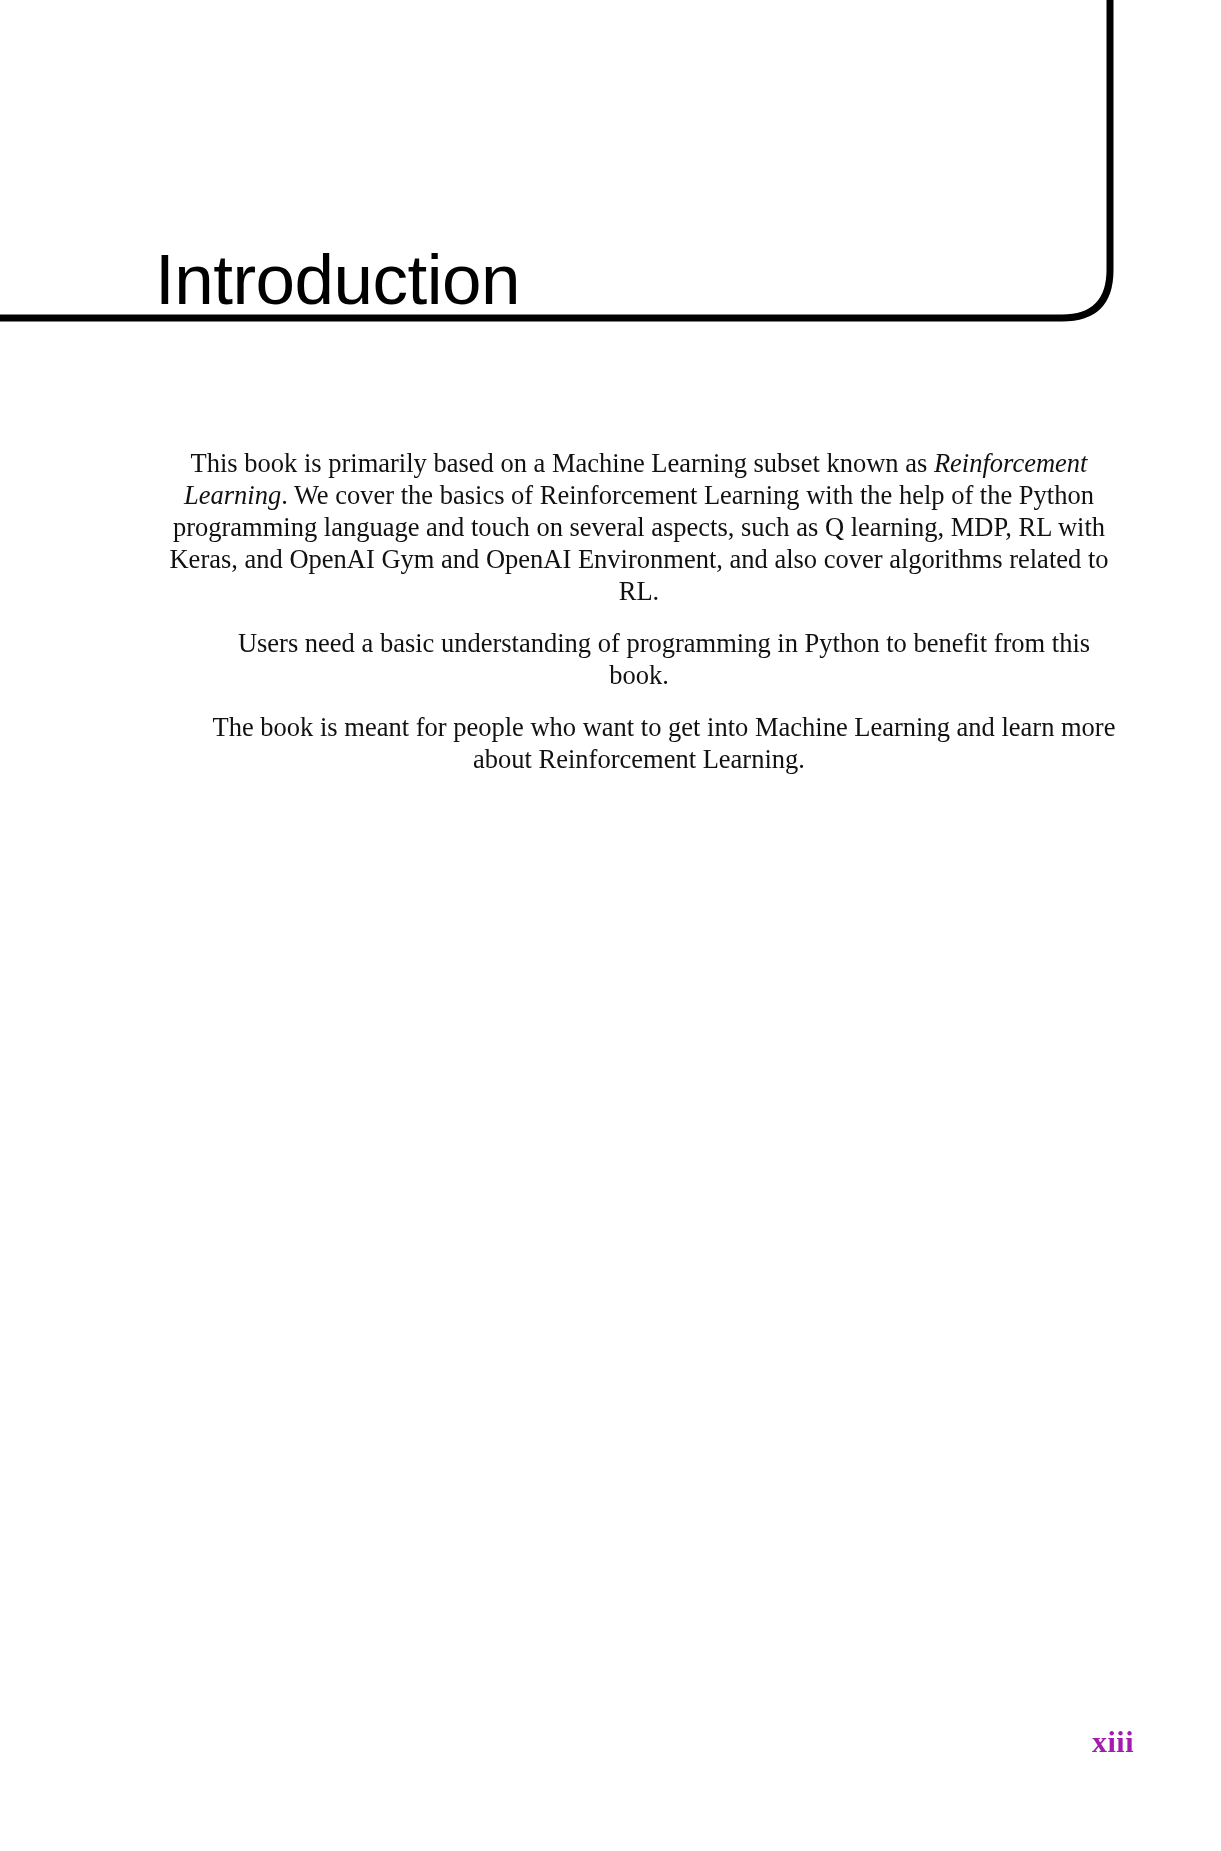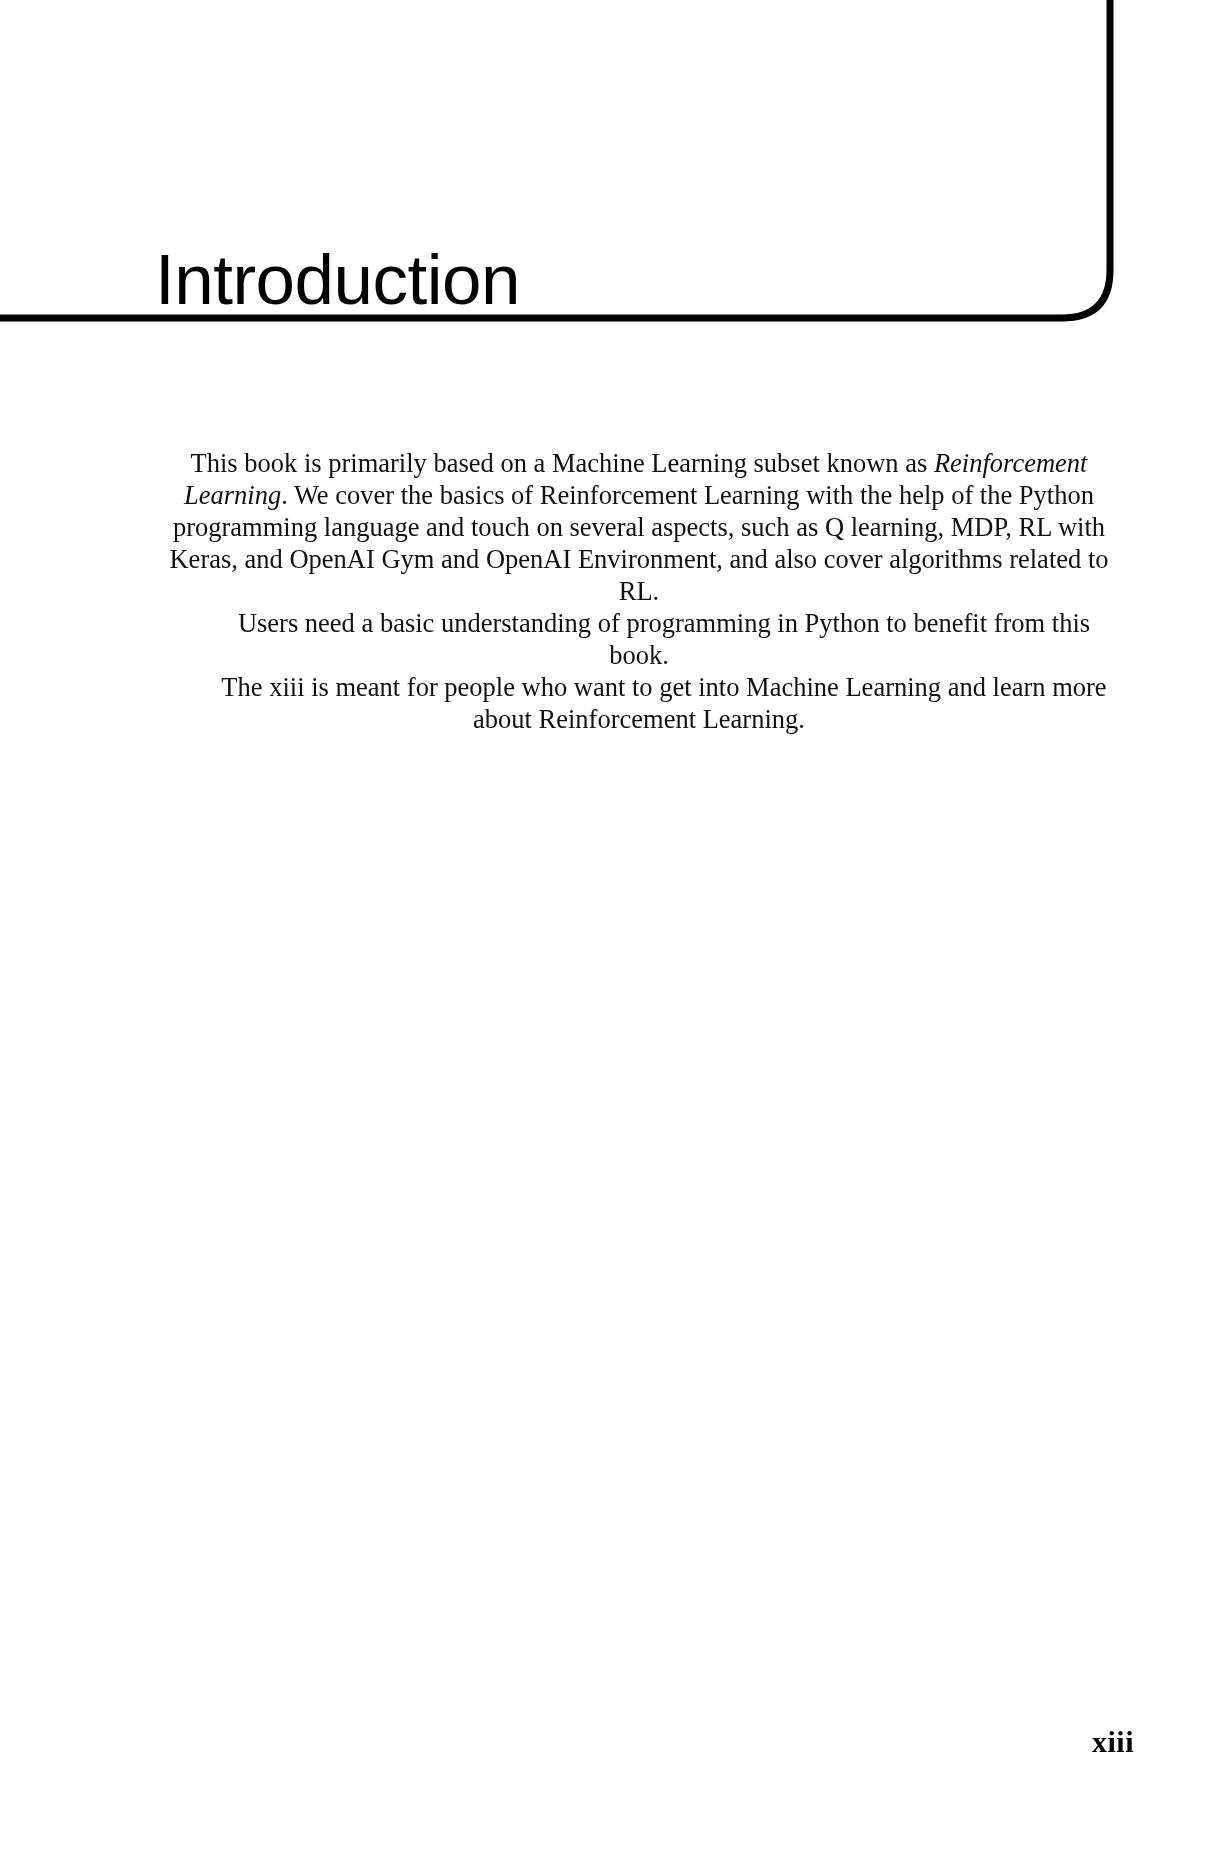--- a/index.html
+++ b/index.html
@@ -54,35 +54,36 @@
     line-height: 1.206;
     text-align: center;
     color: #111111;
   }
   .body-block p {
     margin: 0;
     text-indent: 0;
   }
   .body-block p.indented {
     text-indent: 50px;
+    margin-top: 20px;
   }
   .body-block em {
     font-style: italic;
   }
 
   
   .folio {
     position: absolute;
     right: 87px;
     bottom: 92px;
     font-family: "Liberation Serif", serif;
     font-weight: bold;
     font-size: 30px;
     letter-spacing: 0.5px;
-    color: #000000;
+    color: #a21caf;
     text-align: center;
   }
 </style>
 </head>
 <body>
 
 <div class="header-frame">
   <svg width="1121" height="385" viewBox="0 0 1121 385" xmlns="http://www.w3.org/2000/svg" aria-hidden="true">
     <path d="M1110 0 L1110 270 Q1110 318 1062 318 L0 318" fill="none" stroke="#000000" stroke-width="7" stroke-linecap="butt"></path>
   </svg>
@@ -91,17 +92,17 @@
 <h1 class="chapter-title">Introduction</h1>
 
 <div class="body-block">
   <p>
     <span>This book is primarily based on a Machine Learning subset known as </span><em>Reinforcement Learning</em><span>. We cover the basics of Reinforcement Learning with the help of the Python programming language and touch on several aspects, such as Q learning, MDP, RL with Keras, and OpenAI Gym and OpenAI Environment, and also cover algorithms related to RL.</span>
   </p>
   <p class="indented">
     <span>Users need a basic understanding of programming in Python to benefit from this book.</span>
   </p>
   <p class="indented">
-    <span>The xiii is meant for people who want to get into Machine Learning and learn more about Reinforcement Learning.</span>
+    <span>The book is meant for people who want to get into Machine Learning and learn more about Reinforcement Learning.</span>
   </p>
 </div>
 
 <div class="folio">xiii</div>
 
 </body></html>

